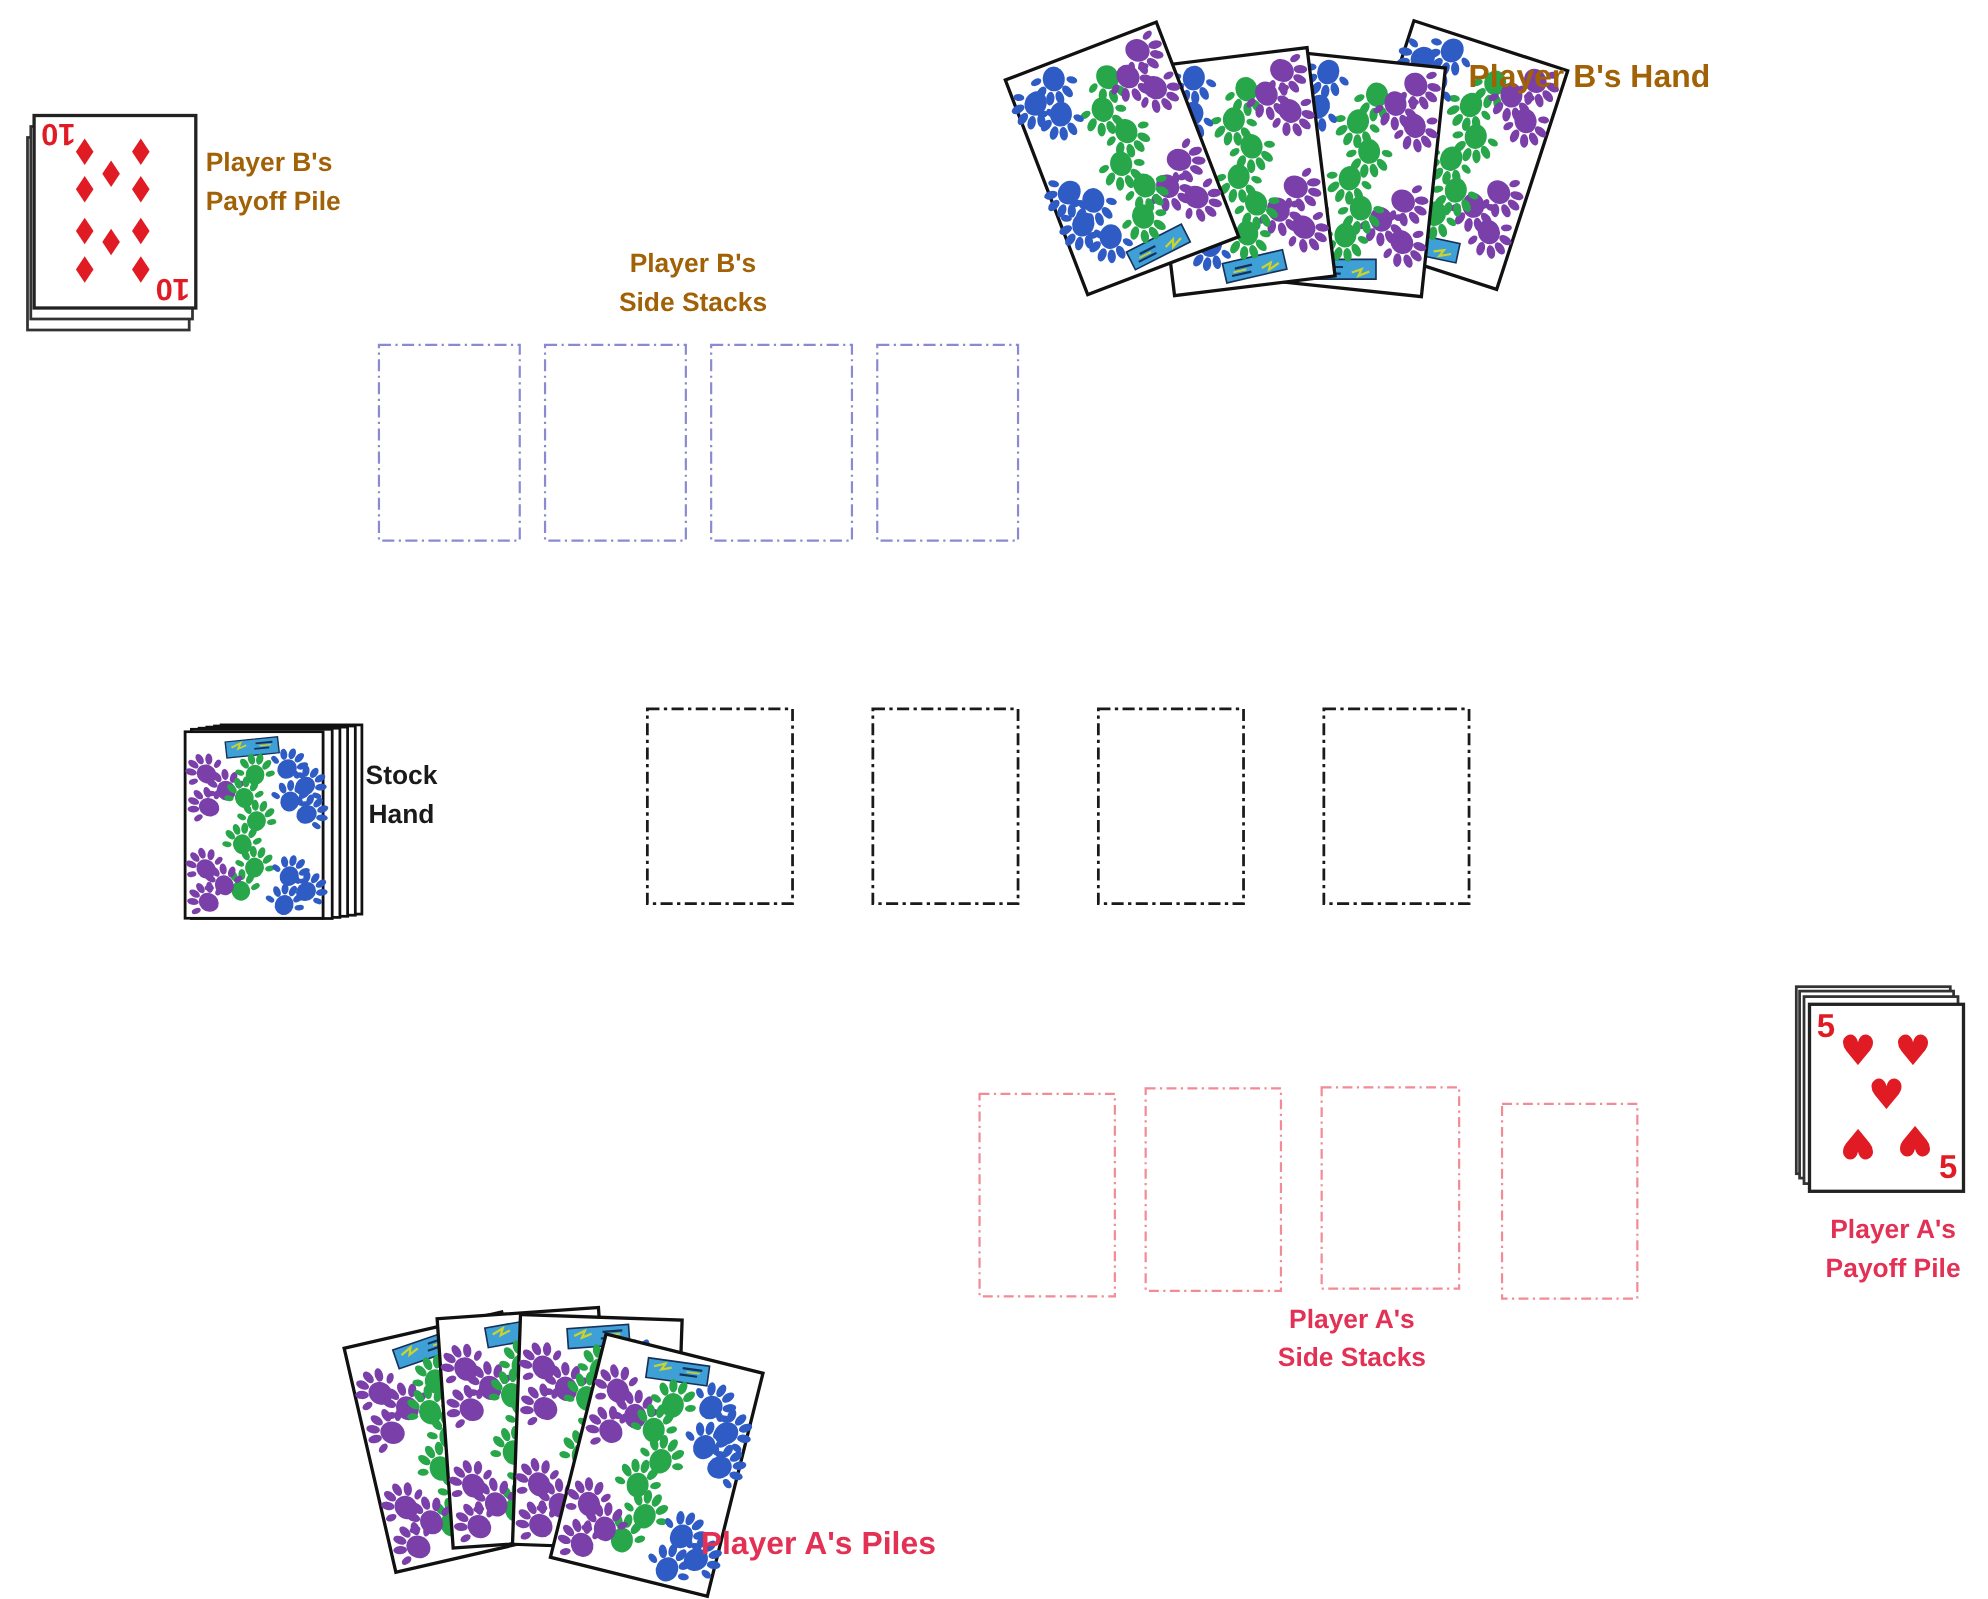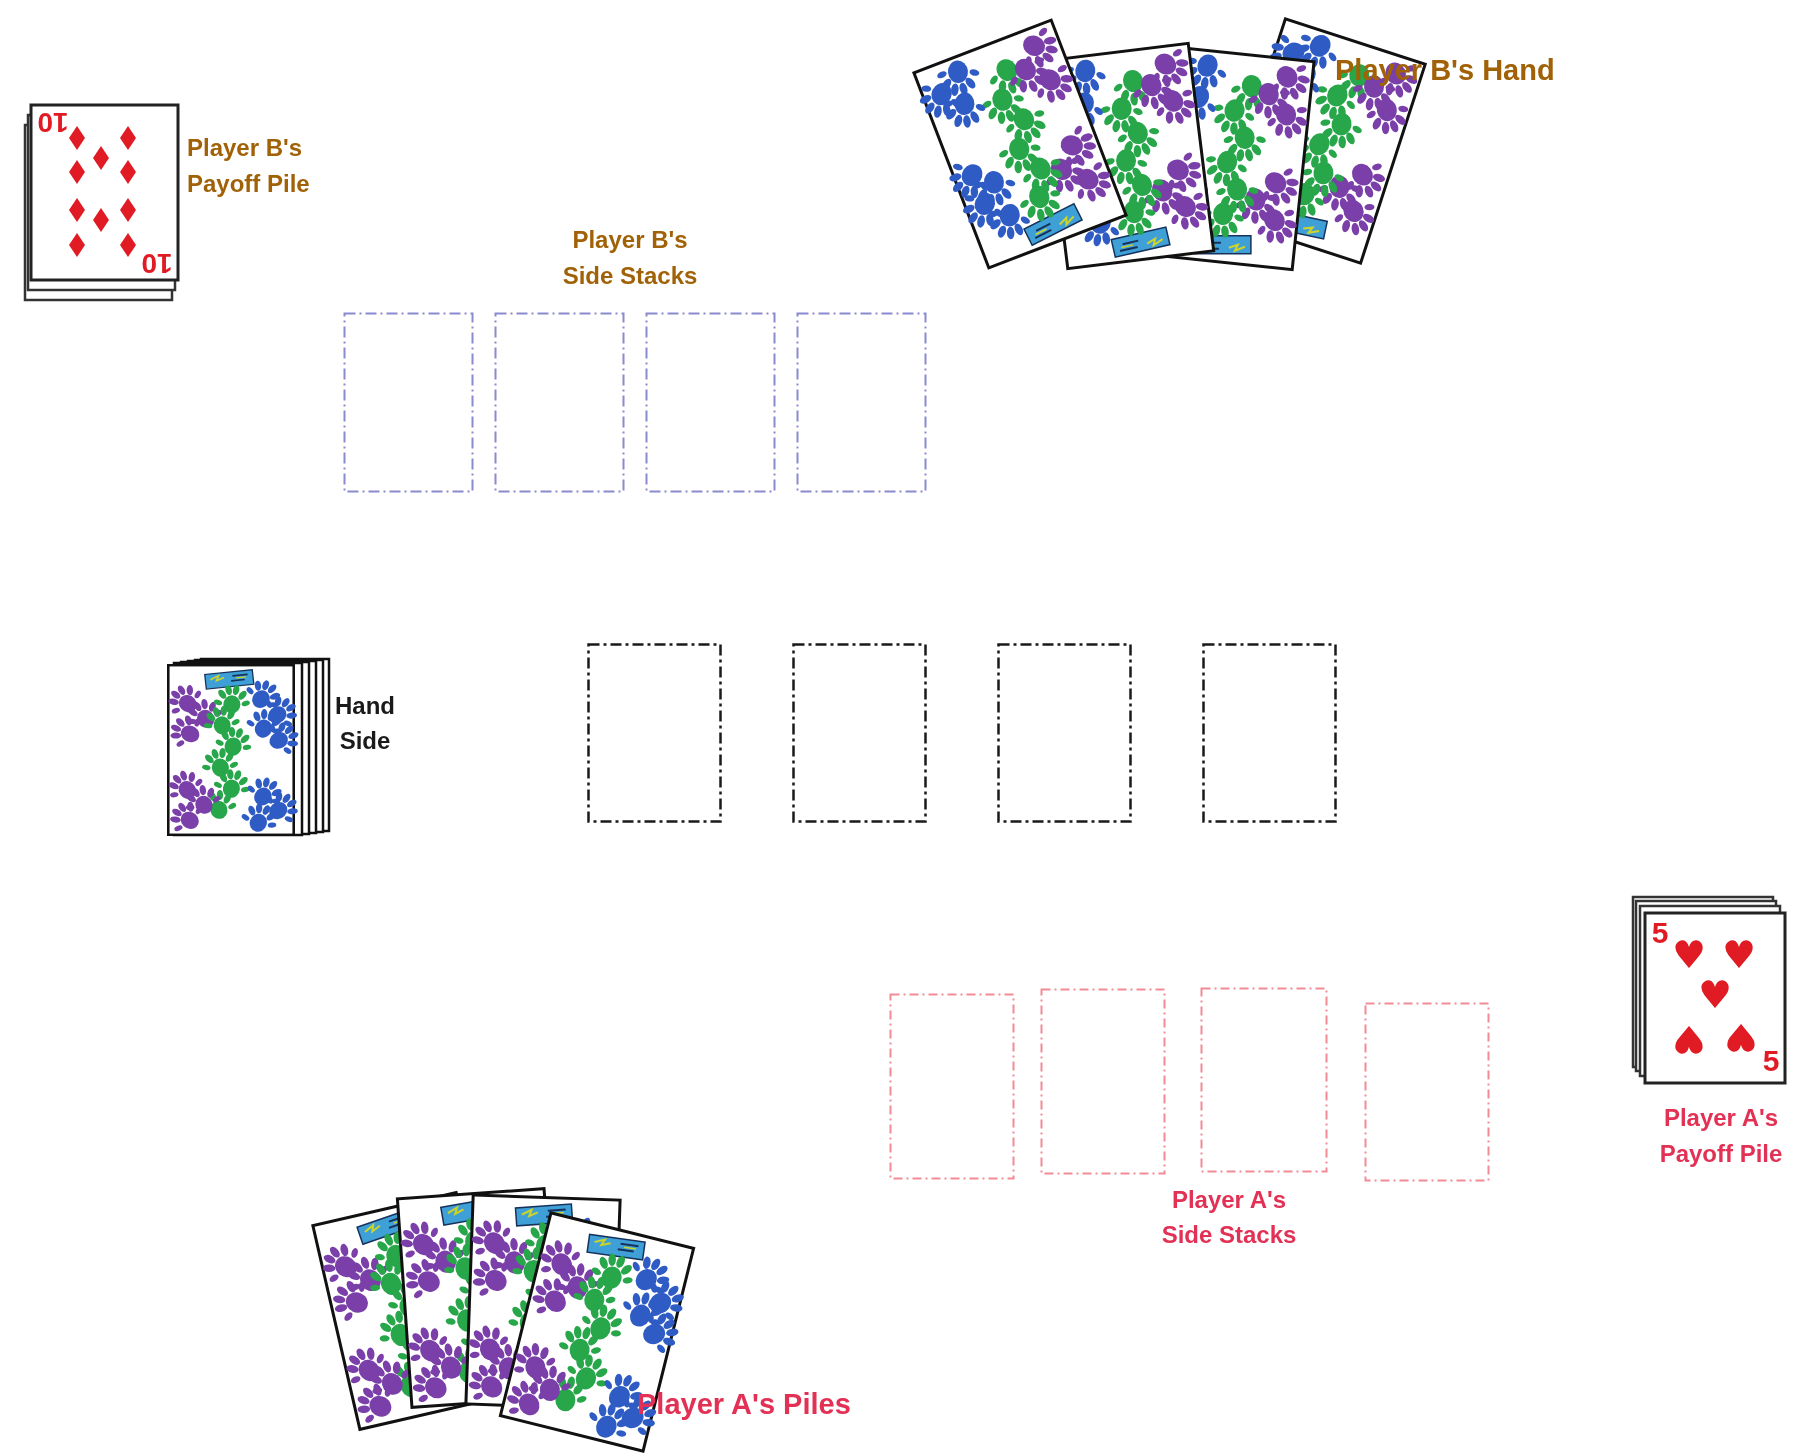--- a/index.html
+++ b/index.html
@@ -145,22 +145,22 @@
       <rect x="35" y="4" width="128" height="172" fill="#ffffff" stroke="#111111" stroke-width="2.5"></rect>
       <rect x="28" y="5" width="128" height="172" fill="#ffffff" stroke="#111111" stroke-width="2.5"></rect>
       <rect x="21" y="6" width="128" height="172" fill="#ffffff" stroke="#111111" stroke-width="2.5"></rect>
       <rect x="14" y="7" width="128" height="172" fill="#ffffff" stroke="#111111" stroke-width="2.5"></rect>
       <g transform="translate(7,8) scale(0.8533,0.8113)">
           <use href="#cardback"></use>
         </g>
     </svg>
   </div>
   <div class="abs label black center-text" style="left:305px;top:688px;width:120px;line-height:35px;">
+    <div>Stock</div>
     <div>Hand</div>
-    <div>Side</div>
   </div>
 
   <svg class="abs" style="left:587px;top:643px;" width="135" height="180">
     <rect x="1.5" y="1.5" width="132" height="177" fill="none" stroke="#1a1a1a" stroke-width="2.5" stroke-dasharray="11 4 3 4"></rect>
     </svg>
   <svg class="abs" style="left:792px;top:643px;" width="135" height="180">
     <rect x="1.5" y="1.5" width="132" height="177" fill="none" stroke="#1a1a1a" stroke-width="2.5" stroke-dasharray="11 4 3 4"></rect>
     </svg>
   <svg class="abs" style="left:997px;top:643px;" width="135" height="180">
     <rect x="1.5" y="1.5" width="132" height="177" fill="none" stroke="#1a1a1a" stroke-width="2.5" stroke-dasharray="11 4 3 4"></rect>

